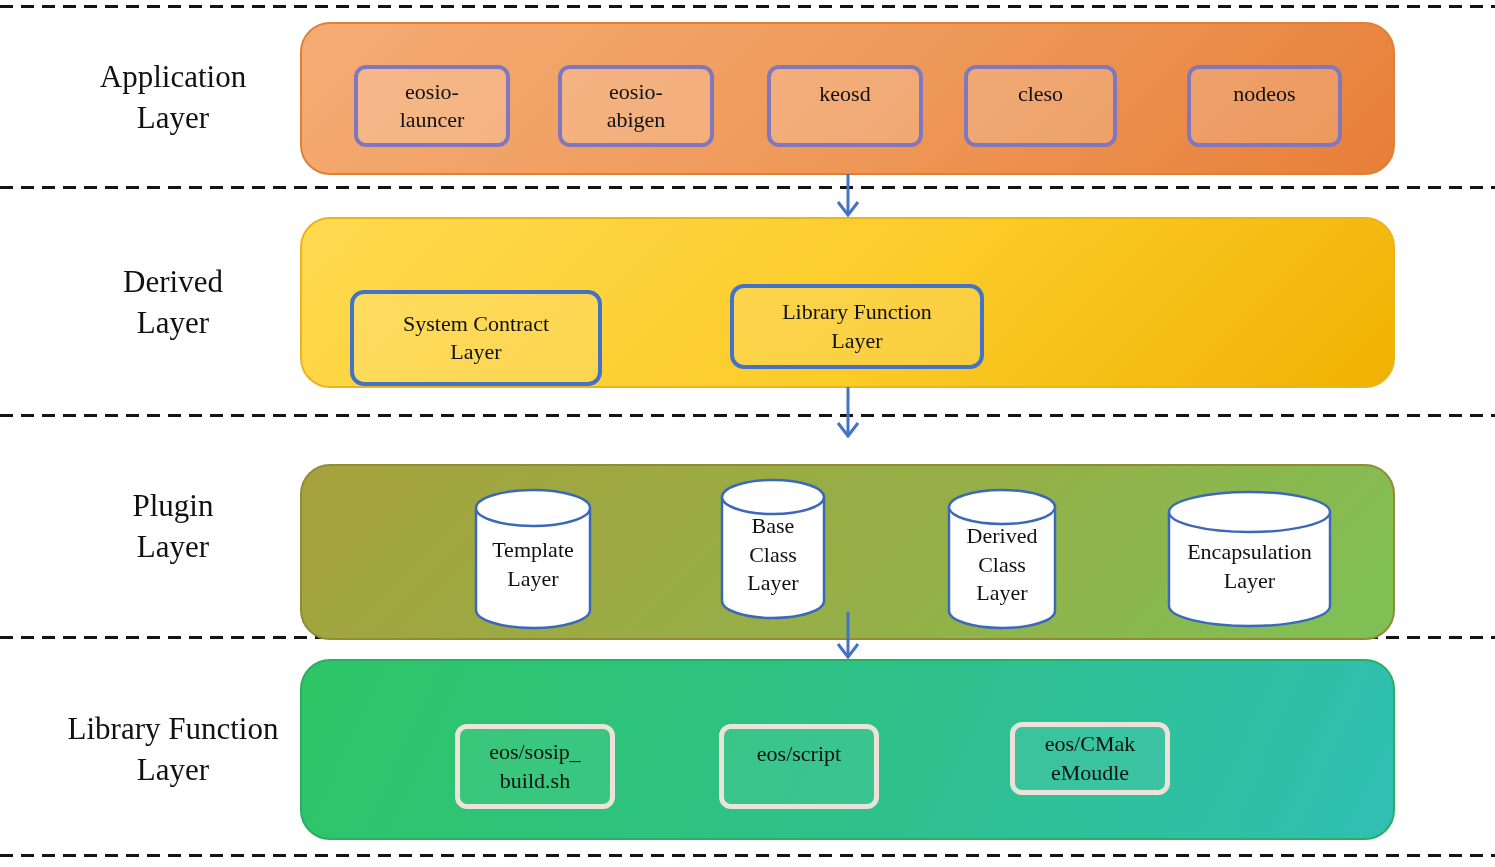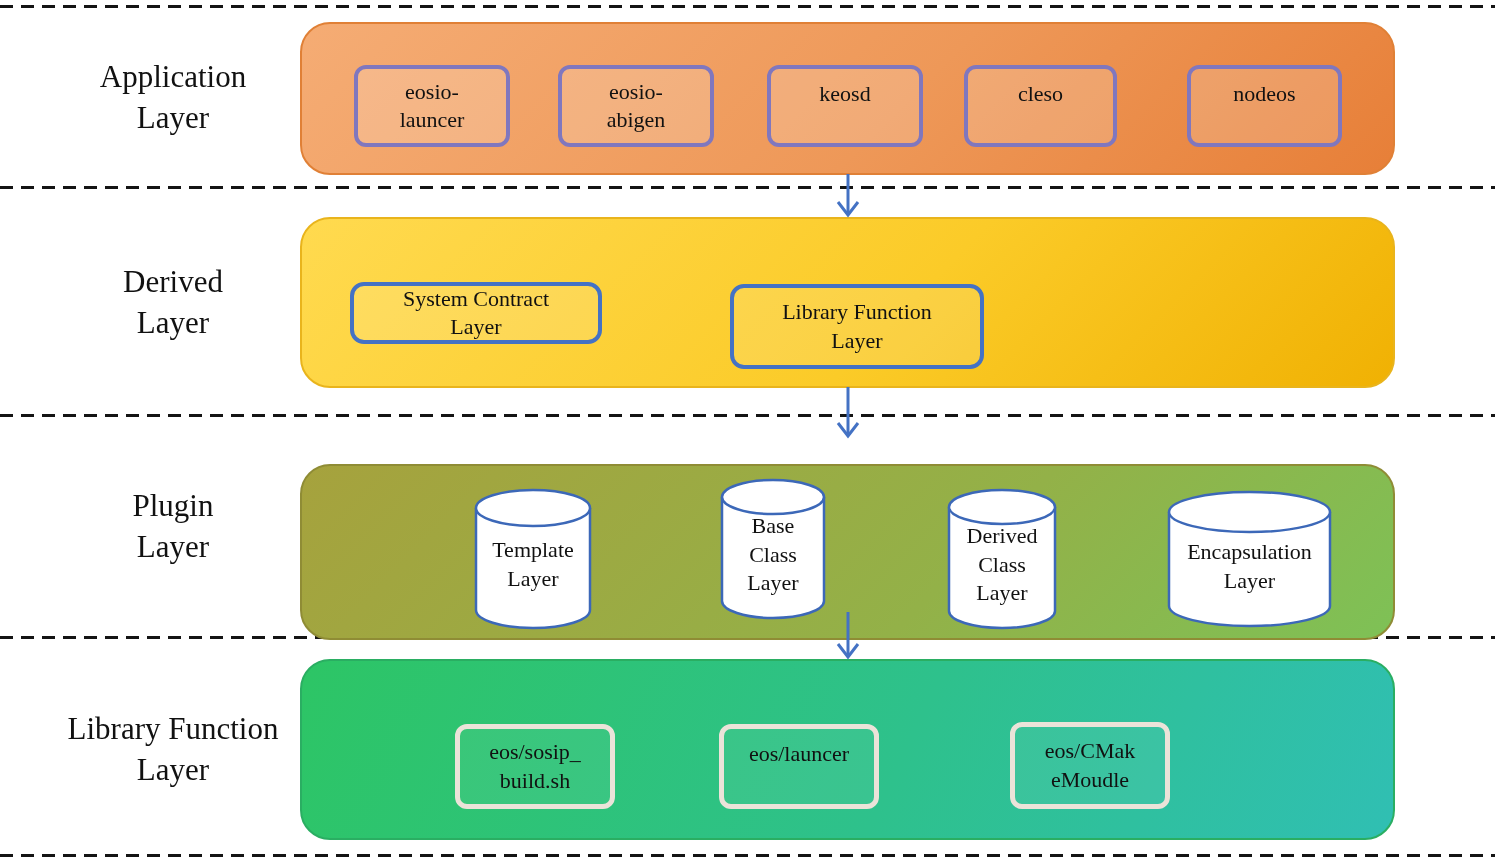--- a/index.html
+++ b/index.html
@@ -24,21 +24,21 @@
   #label-app{top:57px;}
   #label-contract{top:262px;}
   #label-plugin{top:486px;}
   #label-library{top:709px;}
 
   .node{
     position:absolute;box-sizing:border-box;display:flex;align-items:center;justify-content:center;
     text-align:center;font-size:22px;line-height:1.28;white-space:pre-line;margin-top:7px;
   }
   .app-node{border:4px solid #8077BE;border-radius:12px;background:rgba(255,255,255,0.18);height:82px;width:156px;top:34px;}
-  .contract-node{border:4px solid #4472C4;border-radius:14px;background:rgba(255,255,255,0.13);height:62px;top:56px;}
+  .contract-node{border:4px solid #4472C4;border-radius:14px;background:rgba(255,255,255,0.13);height:96px;top:64px;}
   .library-node{border:5px solid #EBE3D9;border-radius:12px;background:rgba(255,255,255,0.06);height:85px;width:160px;top:56px;}
   .lift{padding-bottom:24px;}
 
   .cyl{position:absolute;}
   .cyl .cyl-label{
     position:absolute;left:0;width:100%;text-align:center;font-size:22px;line-height:1.3;white-space:pre-line;
   }
   .arrow{position:absolute;left:833px;width:30px;}
   #arrow-1{top:174px;height:44px;}
   #arrow-2{top:387px;height:52px;}
@@ -119,22 +119,22 @@
       </svg>
       <div class="cyl-label" style="top:48px">Encapsulation
 Layer</div>
     </div>
 
   </div>
 
   <div class="band" id="band-library">
     <div class="node library-node" style="left:153px">eos/sosip_
 build.sh</div>
-    <div class="node library-node lift" style="left:417px">eos/launcer</div>
-    <div class="node library-node" style="left:708px;top:54px;height:87px">eos/CMak
+    <div class="node library-node lift" style="left:417px">eos/script</div>
+    <div class="node library-node" style="left:708px;top:54px;height:73px">eos/CMak
 eMoudle</div>
   </div>
 
   <svg class="arrow" id="arrow-1" viewBox="0 0 30 44">
     <line x1="15" y1="0" x2="15" y2="40" stroke="#4472C4" stroke-width="3"></line>
     <polyline points="5,28 15,41 25,28" fill="none" stroke="#4472C4" stroke-width="3"></polyline>
   </svg>
   <svg class="arrow" id="arrow-2" viewBox="0 0 30 52">
     <line x1="15" y1="0" x2="15" y2="48" stroke="#4472C4" stroke-width="3"></line>
     <polyline points="5,36 15,49 25,36" fill="none" stroke="#4472C4" stroke-width="3"></polyline>

